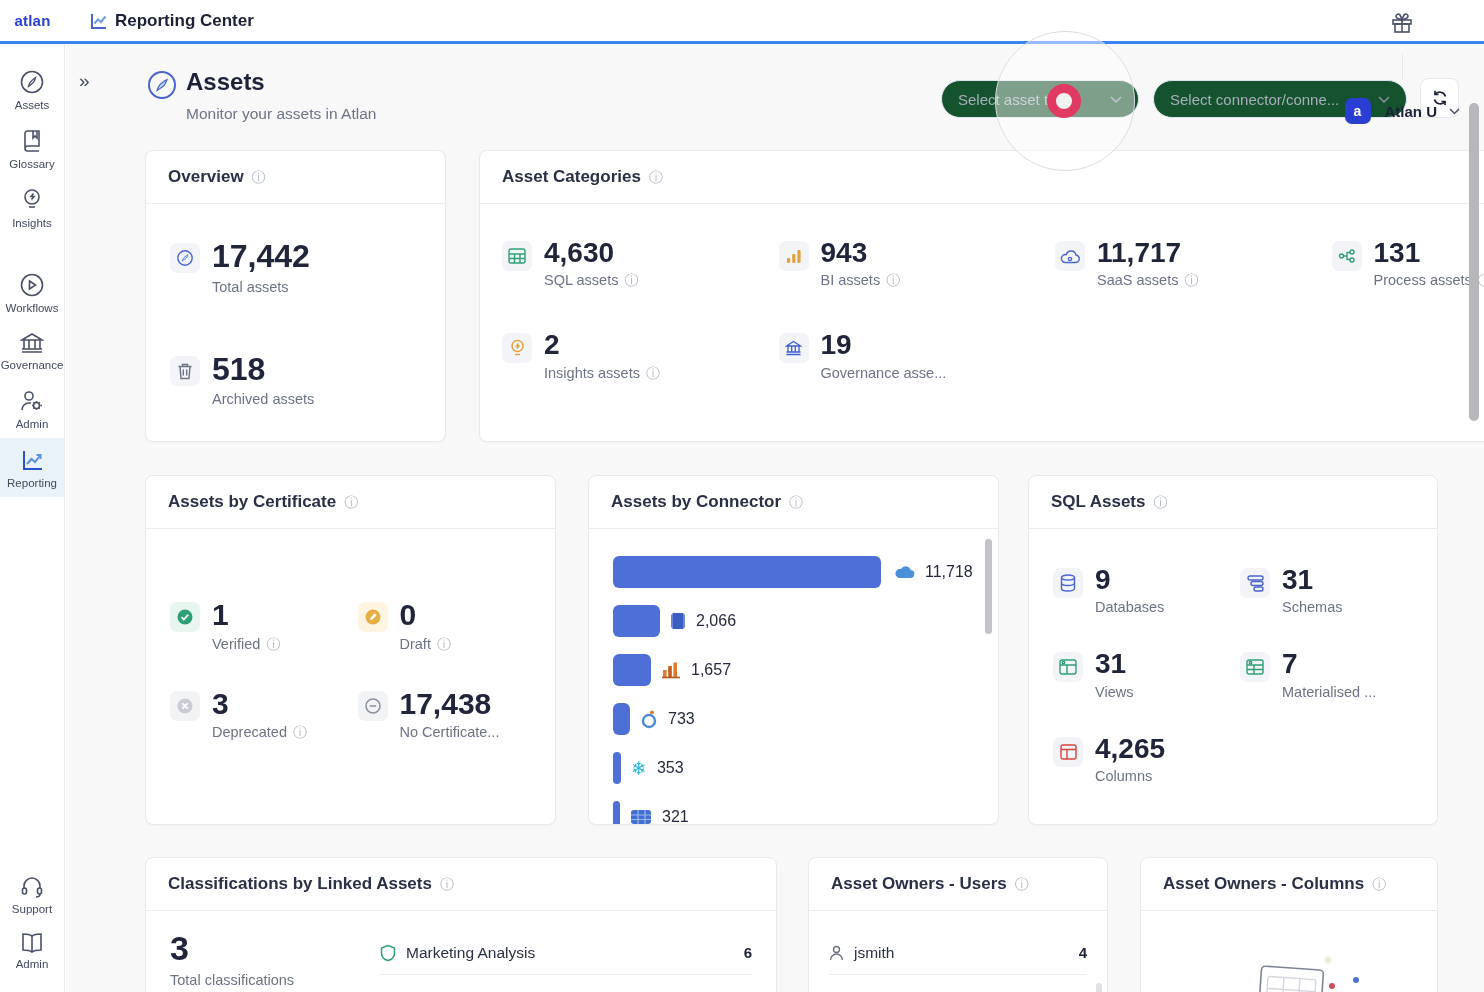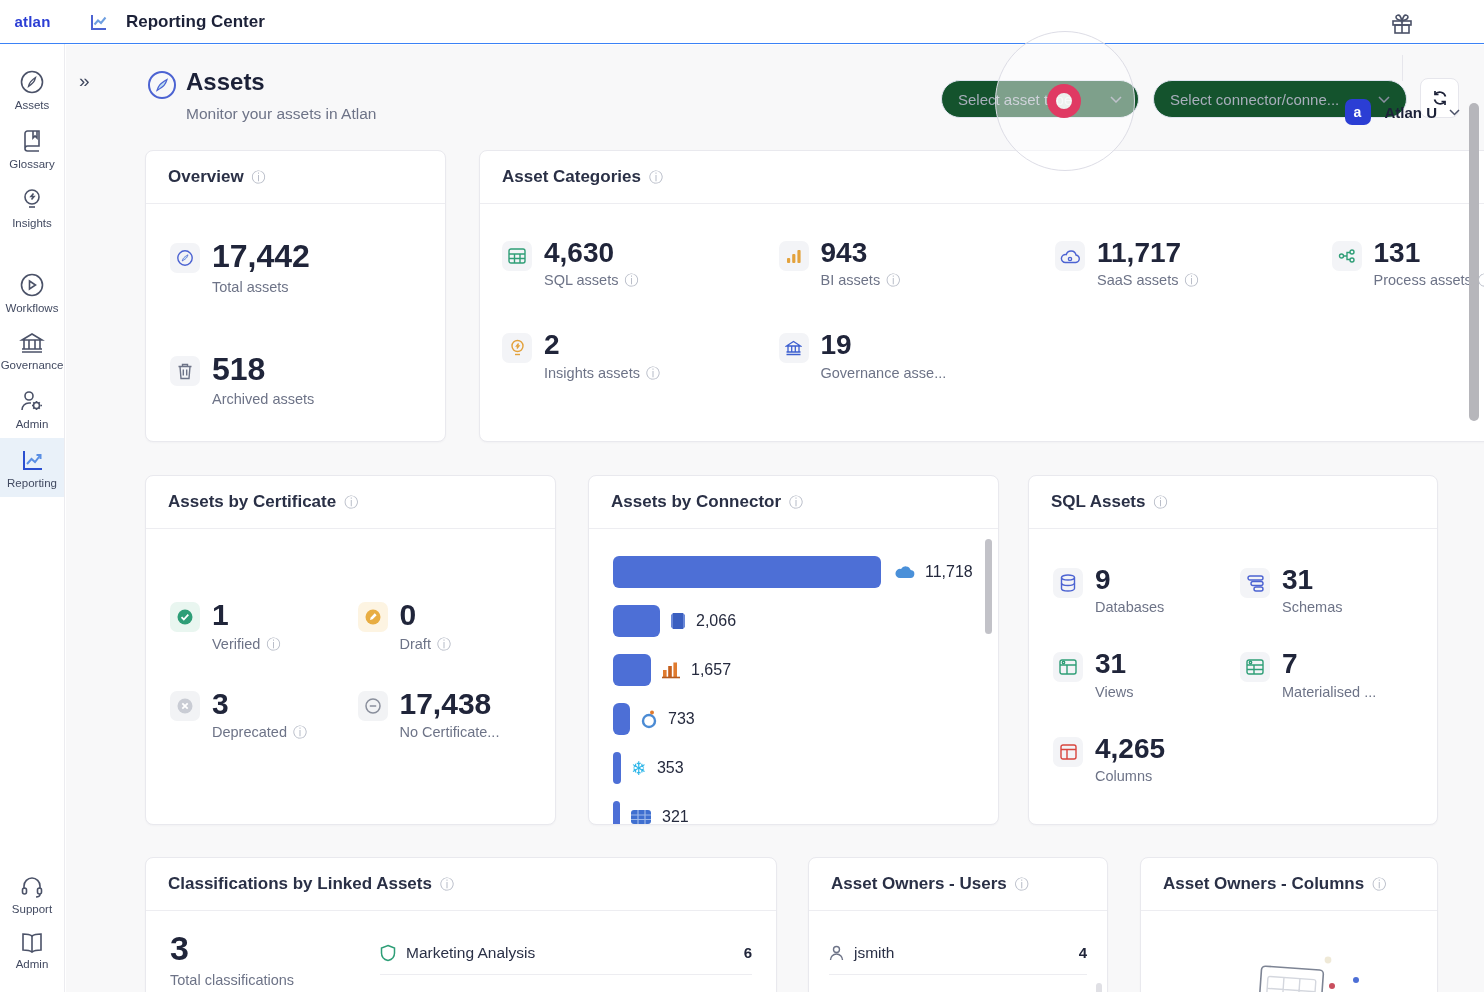--- a/index.html
+++ b/index.html
@@ -2,24 +2,24 @@
 <html><head>
 <meta charset="utf-8">
 <style>
   * { margin:0; padding:0; box-sizing:border-box; }
   html,body { background:#e8e8e8; }
   body { font-family:"Liberation Sans","DejaVu Sans",sans-serif; color:#23283d; }
   .app { position:relative; width:1484px; height:992px; background:#fff; overflow:hidden; margin:0 auto; }
 
   
   .topbar { position:absolute; left:0; top:0; width:1484px; height:44px; background:#fff;
-            border-bottom:1px solid #3b82f6; display:flex; align-items:center; z-index:5; }
+            border-bottom:3px solid #3b82f6; display:flex; align-items:center; z-index:5; }
   .logo-cell { width:65px; text-align:center; }
   .brand { font-weight:800; font-size:15px; color:#2b3ed4; letter-spacing:.2px; cursor:pointer; }
-  .app-title-wrap { display:flex; align-items:center; gap:17px; margin-left:24px; }
+  .app-title-wrap { display:flex; align-items:center; gap:6px; margin-left:24px; }
   .app-title { font-size:17px; font-weight:700; color:#1c2138; }
   .topbar-right { margin-left:auto; display:flex; align-items:center; gap:18px; padding-right:24px;flex-direction:column; }
   .btn-new { background:#4fa383; color:#fff; border:none; border-radius:6px; height:31px; padding:0 14px;
              font-size:14.5px; font-weight:600; display:flex; align-items:center; gap:7px; cursor:pointer;
              font-family:inherit; }
   .round-icon { width:26px; height:26px; display:flex; align-items:center; justify-content:center; cursor:pointer; }
   .tb-sep { width:1px; height:26px; background:#e6e6ec; }
   .avatar { width:26px; height:26px; border-radius:7px; background:#2b3ed4; color:#fff; font-weight:800;
             font-size:14px; display:flex; align-items:center; justify-content:center; cursor:pointer; }
   .user-name { font-size:15px; font-weight:600; color:#1c2138; margin-left:8px; }

